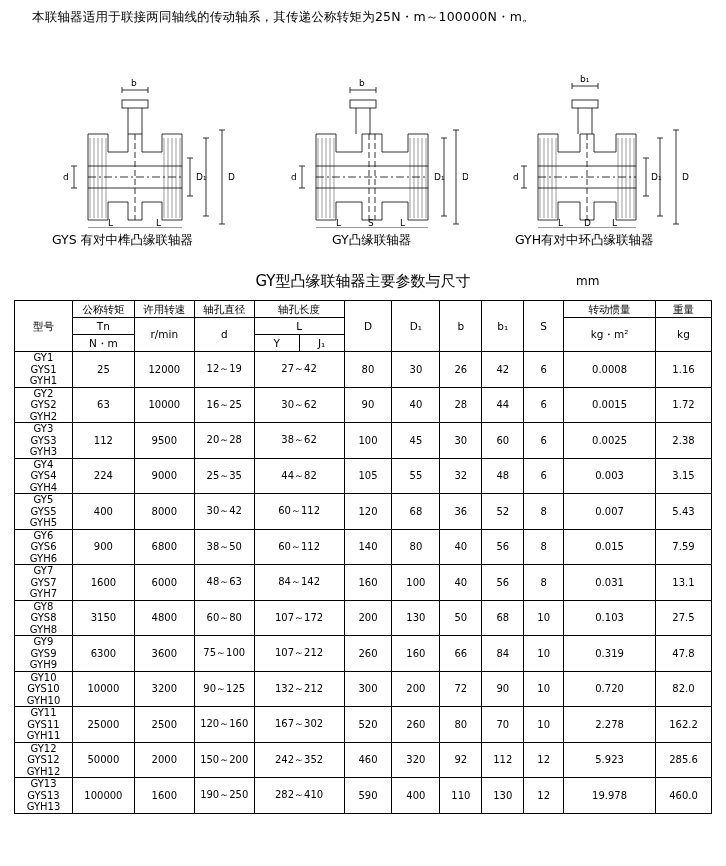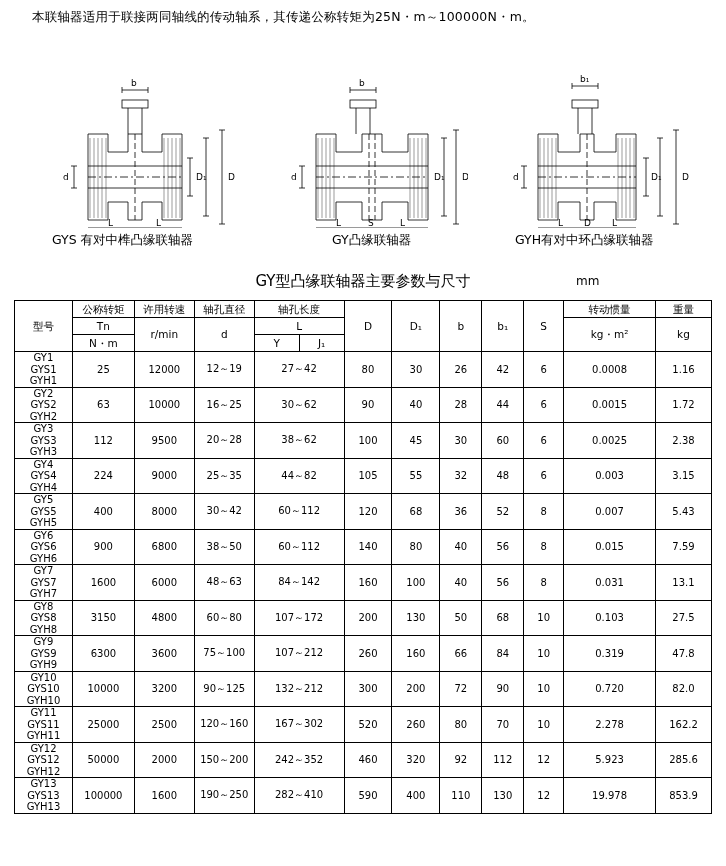--- a/index.html
+++ b/index.html
@@ -458,18 +458,18 @@
           <td class="rowcell">100000</td>
           <td class="rowcell">1600</td>
           <td class="rowcell">190～250</td>
           <td class="rowcell" colspan="2">282～410</td>
           <td class="rowcell">590</td>
           <td class="rowcell">400</td>
           <td class="rowcell">110</td>
           <td class="rowcell">130</td>
           <td class="rowcell">12</td>
           <td class="rowcell">19.978</td>
-          <td class="rowcell">853.9</td>
+          <td class="rowcell">460.0</td>
         </tr>
     </tbody>
   </table>
 
 </div>
 
 </body></html>

